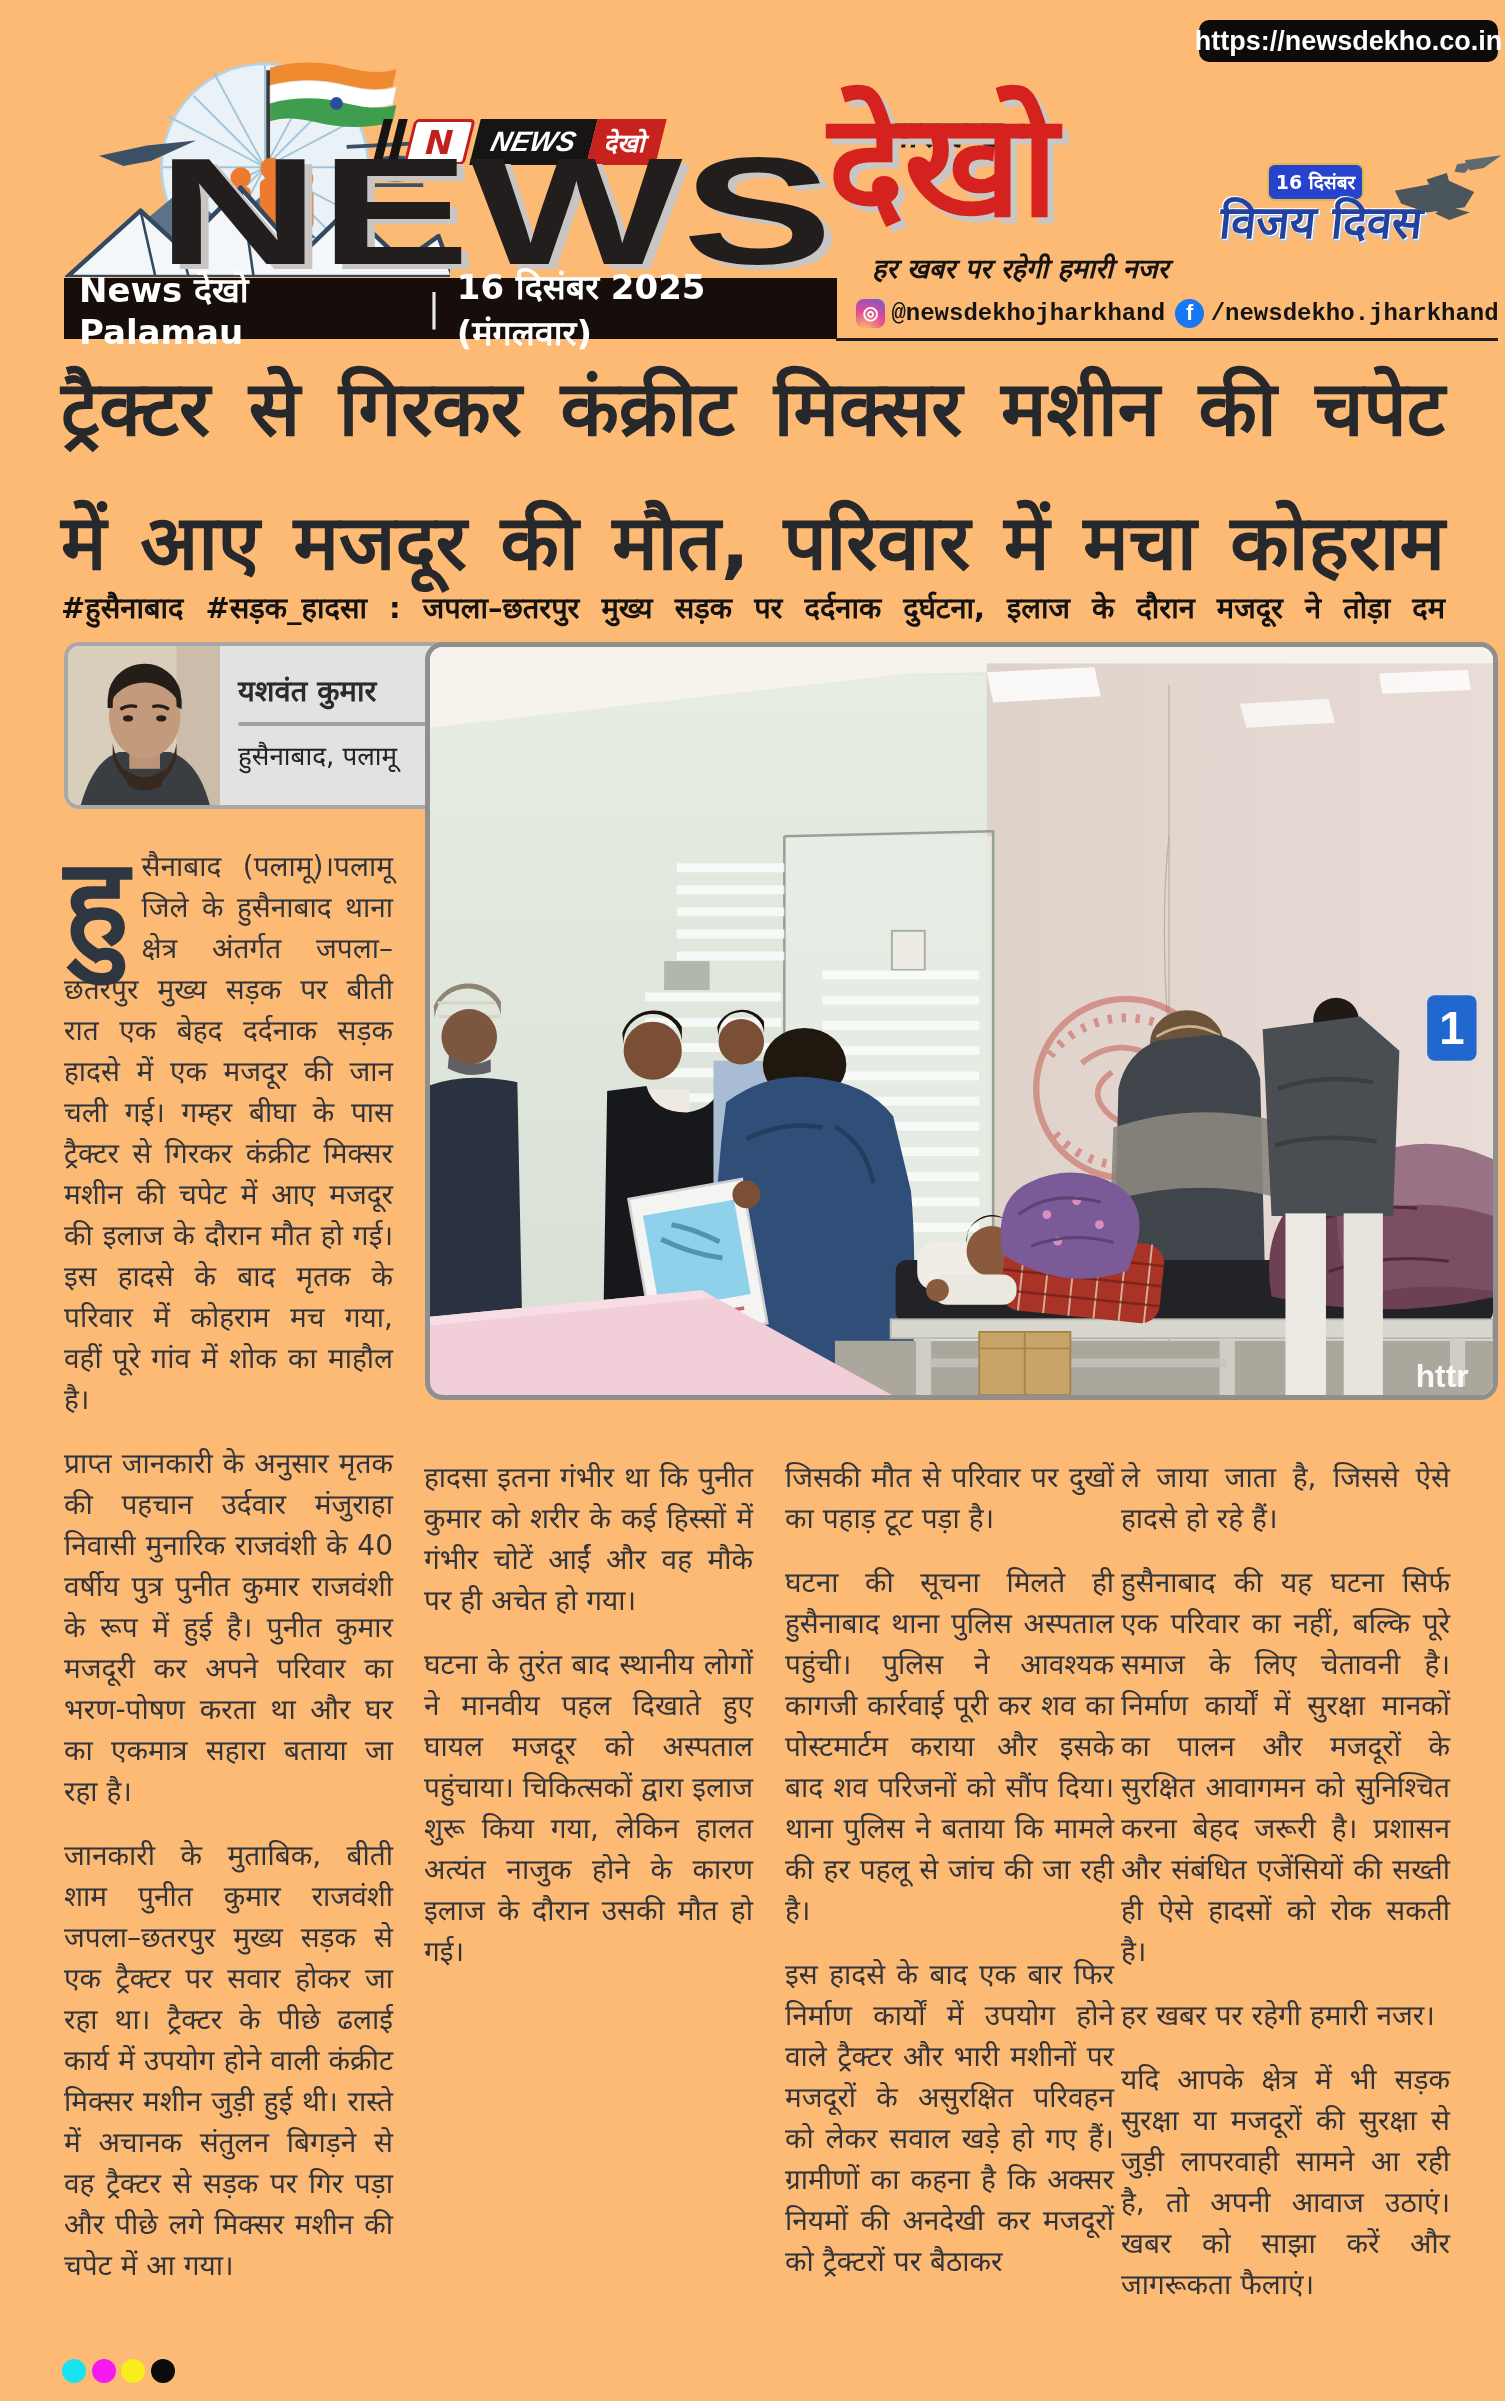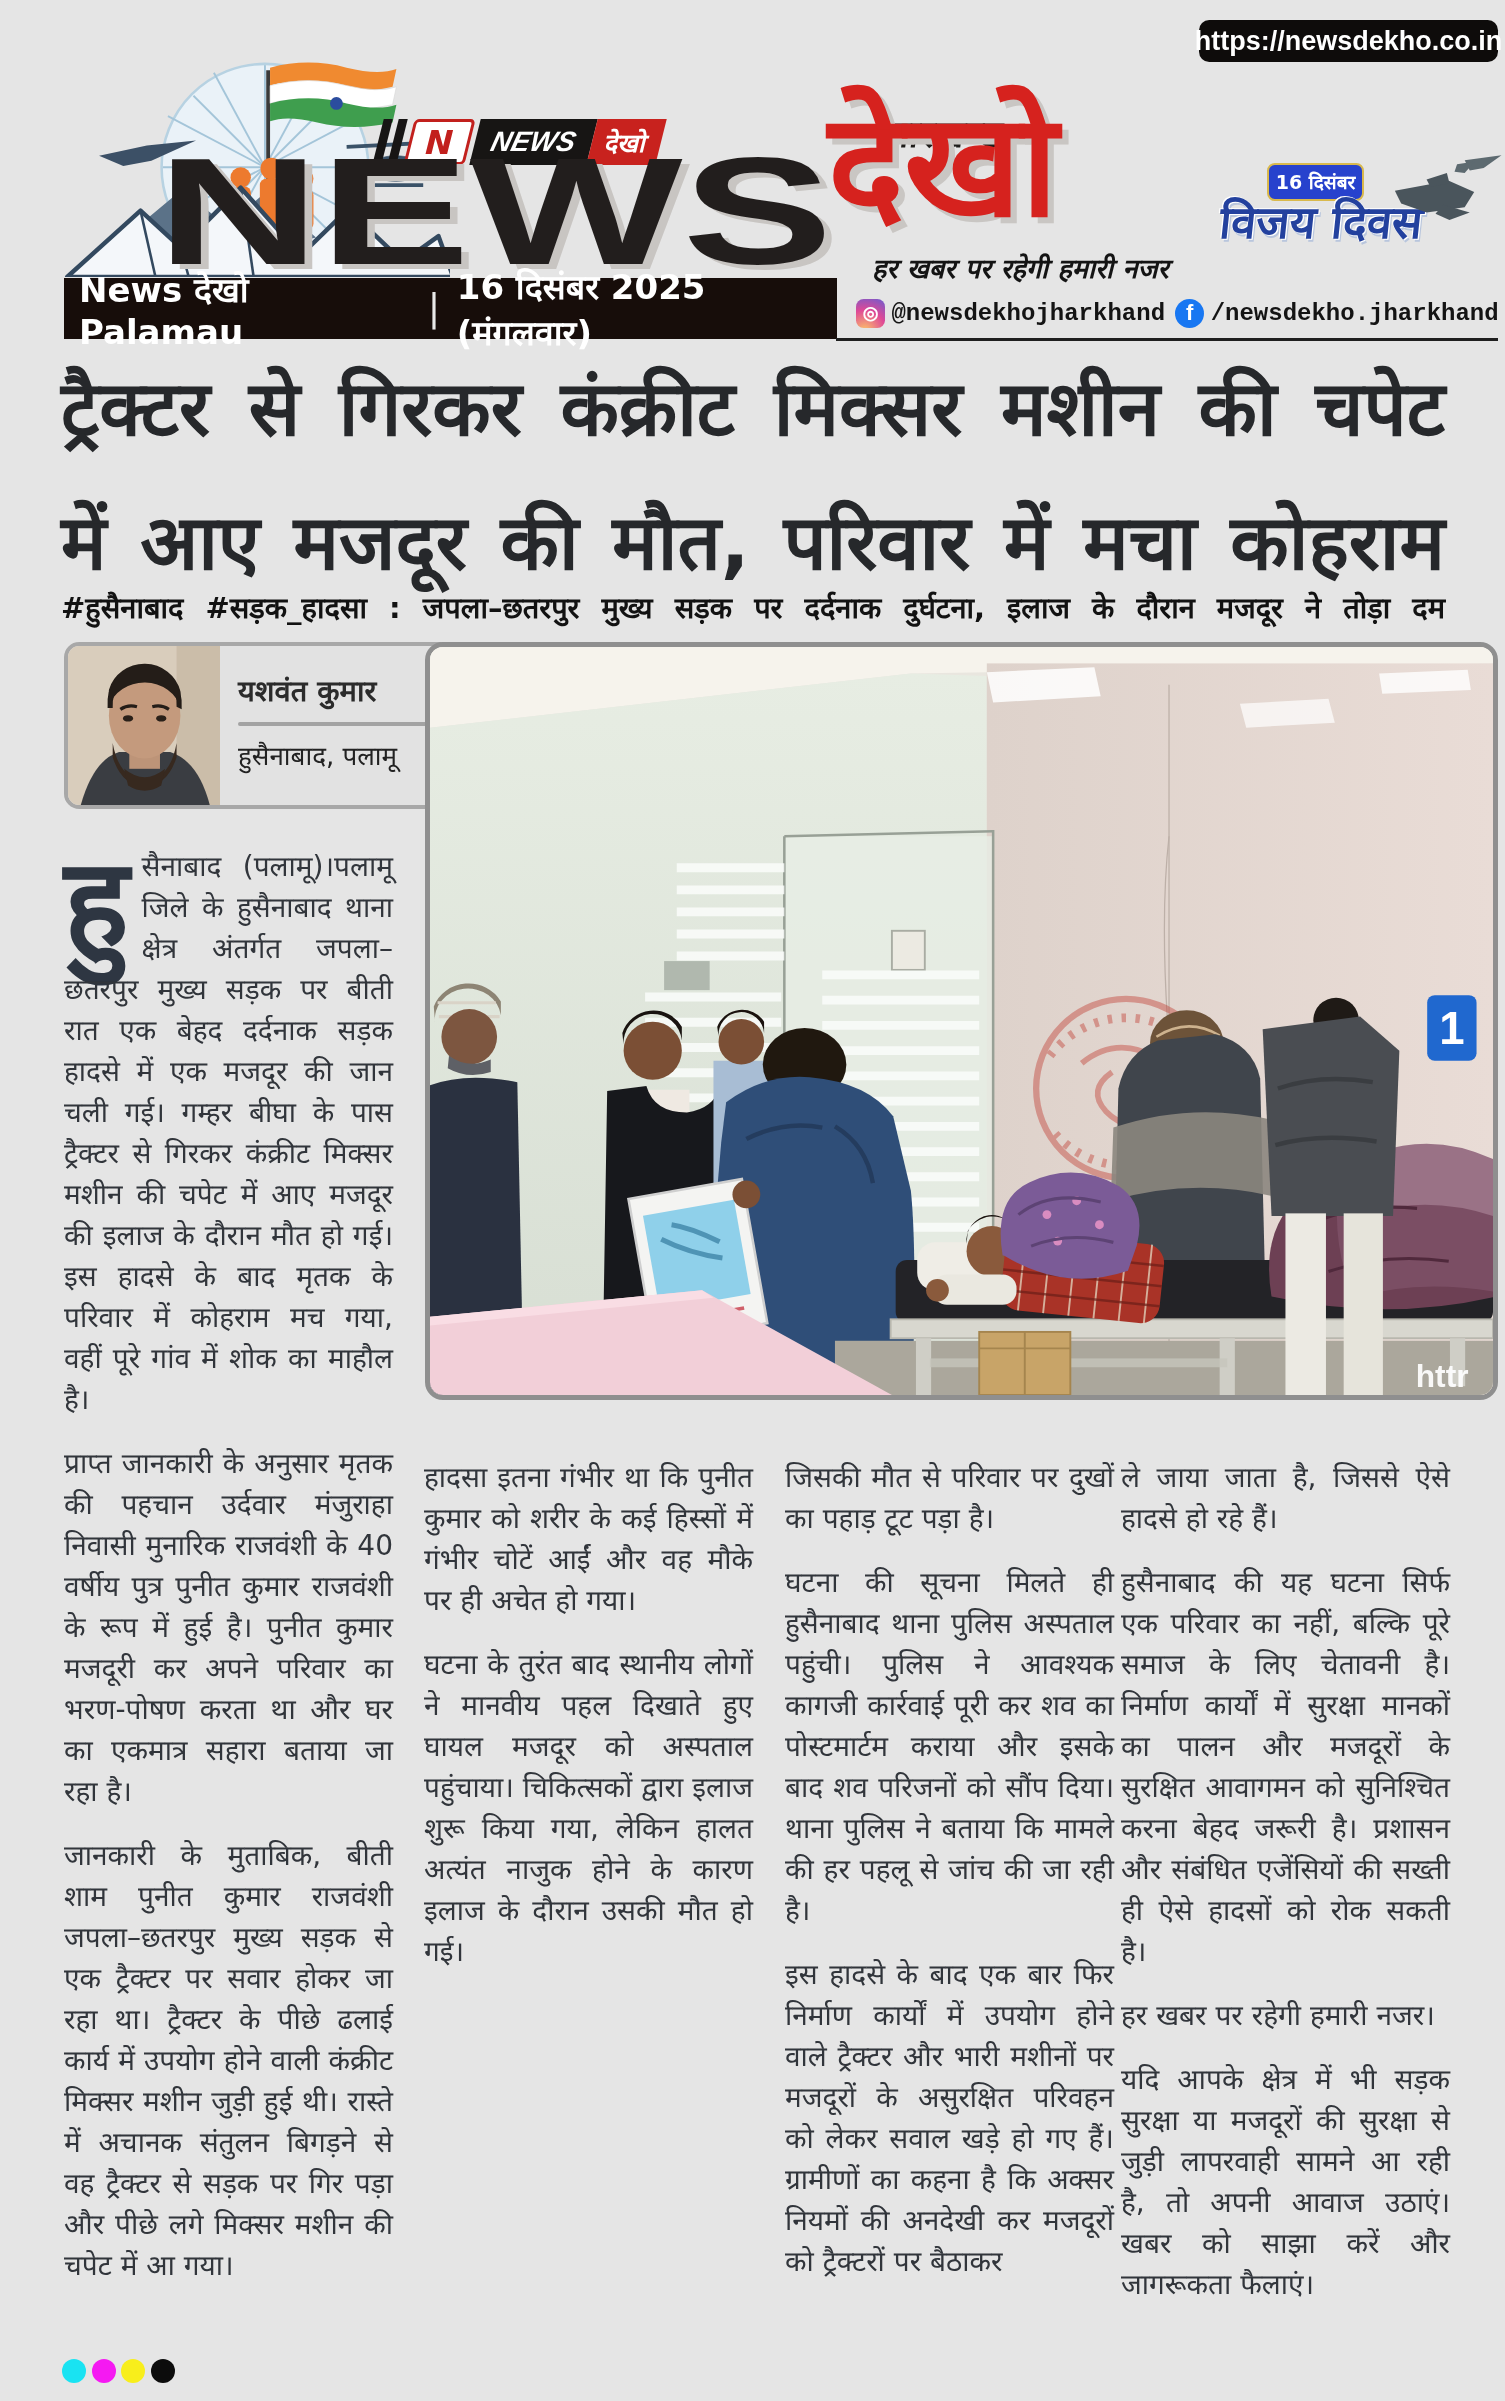--- a/index.html
+++ b/index.html
@@ -1,16 +1,16 @@
 <!DOCTYPE html>
 <html style="font-size:10.2px"><head>
 <meta charset="utf-8">
 <style>
   html,body{margin:0;padding:0;background:#ffffff;}
-  .page{position:relative;width:1506px;height:2401px;background:#e5e5e5;overflow:hidden;
+  .page{position:relative;width:1506px;height:2401px;background:#fdba74;overflow:hidden;
         font-family:"DejaVu Sans",sans-serif;}
   .abs{position:absolute;}
   .latin{font-family:"Liberation Sans",sans-serif;}
 
   
   .url-pill{left:1199px;top:20.4px;width:299px;height:42px;background:#0e0c0b;border-radius:10.2px;
     color:#fff;font-weight:bold;font-size:27px;display:flex;align-items:center;justify-content:center;}
 
   
   .big-news-svg{left:157px;top:153px;}

